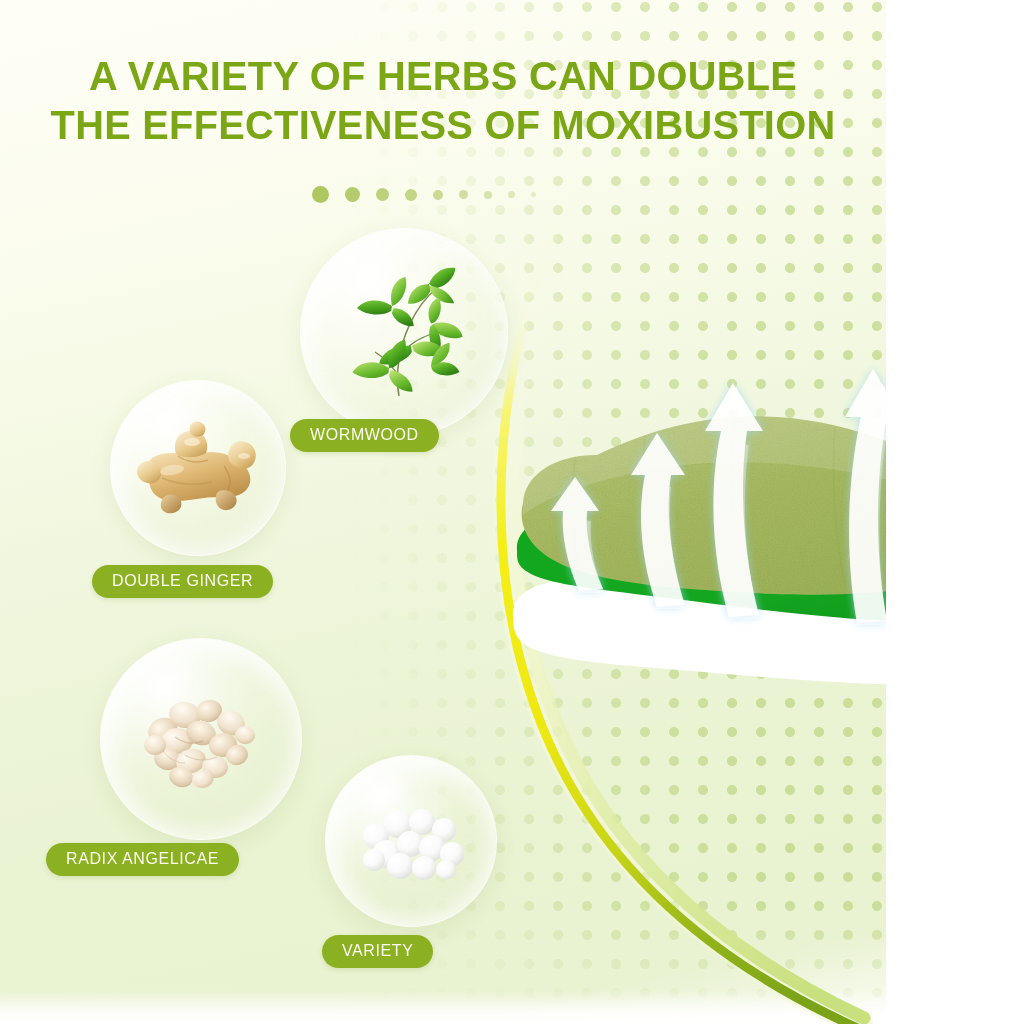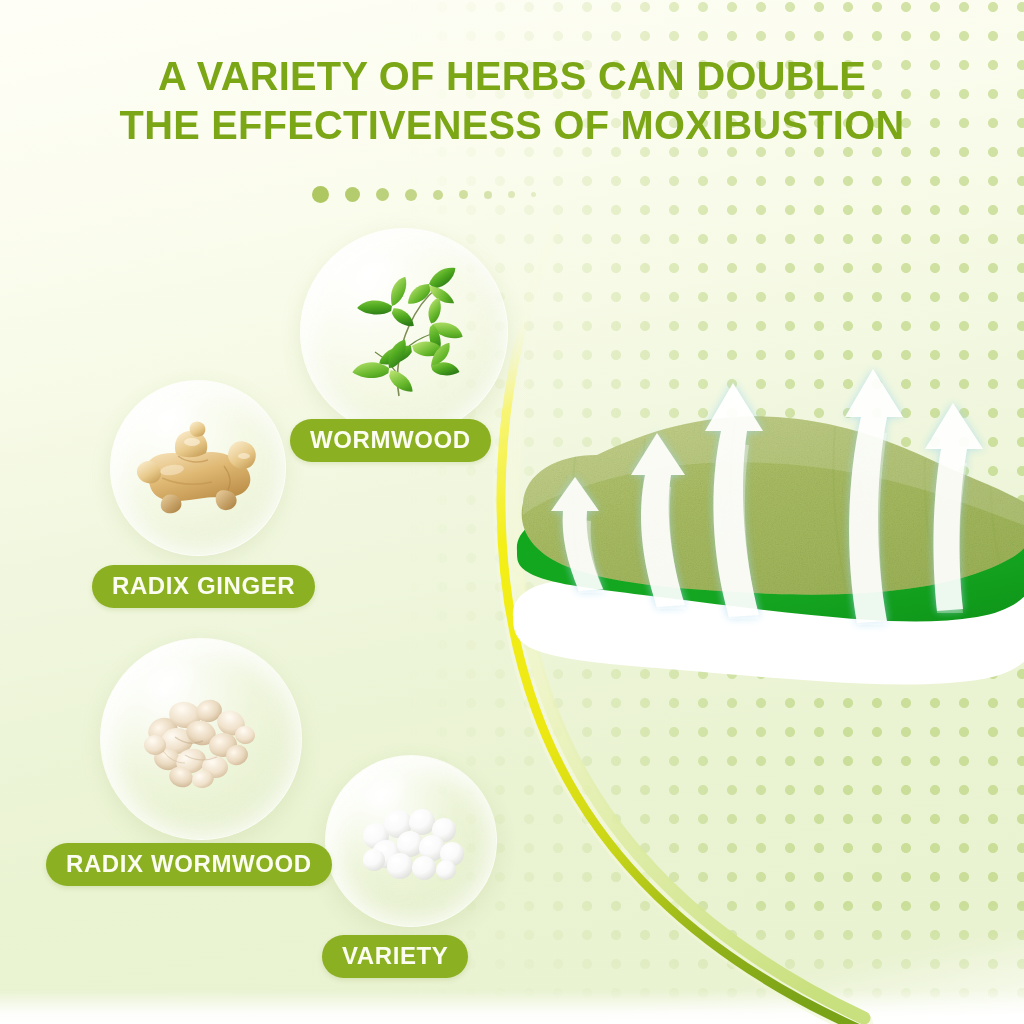--- a/index.html
+++ b/index.html
@@ -4,21 +4,21 @@
 <title>Herbs Moxibustion Infographic</title>
 <style>
   * { margin:0; padding:0; box-sizing:border-box; }
   html, body {
     width:1024px; height:1024px;
     font-family:"Liberation Sans", sans-serif;
     overflow:hidden;
   }
   #stage {
     position:relative;
-    width:1024px; height:1024px;
+    width:886px; height:1024px;
     background:
       linear-gradient(168deg,
         #FEFEF6 0%,
         #FCFDF0 16%,
         #F6FAE6 34%,
         #EFF6DC 52%,
         #EAF3D2 72%,
         #E9F2D1 92%,
         #FBFDF6 100%);
     overflow:hidden;
@@ -111,22 +111,22 @@
     display:flex; align-items:center; justify-content:center;
   }
   .bubble svg { display:block; overflow:visible; }
 
   
   .pill {
     position:absolute;
     display:inline-flex; align-items:center; justify-content:center;
     background:#8BB021;
     color:#FBFDF0;
-    font-weight:bold;
-    font-size:24px;
+    font-weight:normal;
+    font-size:16px;
     letter-spacing:0.6px;
     border-radius:999px;
     padding:7px 20px 8px;
     z-index:7;
     white-space:nowrap;
     box-shadow:0 2px 5px rgba(120,150,40,0.18);
   }
 
   
   .patch { position:absolute; left:505px; top:355px; width:540px; height:430px; z-index:4; }
@@ -278,21 +278,21 @@
         <path d="M46,36 C54,42 66,44 76,40" stroke="#B98B44" stroke-width="1.5" fill="none" opacity="0.55"></path>
         <path d="M30,58 C44,64 62,66 80,62" stroke="#B98B44" stroke-width="1.6" fill="none" opacity="0.45"></path>
         <path d="M92,46 C98,54 100,62 96,70" stroke="#AD7F3C" stroke-width="1.3" fill="none" opacity="0.45"></path>
 
         <ellipse cx="60" cy="22" rx="8" ry="4" fill="#FFF6E2" opacity="0.6"></ellipse>
         <ellipse cx="40" cy="50" rx="12" ry="5" fill="#FFF4DE" opacity="0.45" transform="rotate(-8 40 50)"></ellipse>
         <ellipse cx="112" cy="36" rx="6" ry="3" fill="#FFF6E6" opacity="0.55"></ellipse>
       </svg>
     </div>
   </div>
-  <span class="pill" style="left:92px; top:565px;">RADIX GINGER</span>
+  <span class="pill" style="left:92px; top:565px;">DOUBLE GINGER</span>
 
   <div class="bubble" style="left:100px; top:638px; width:202px; height:202px;">
     <div class="content">
       <svg width="136" height="116" viewBox="0 0 136 116">
         <defs>
           <radialGradient id="slA" cx="0.36" cy="0.3" r="0.78">
             <stop offset="0%" stop-color="#FFFBF3"></stop>
               <stop offset="62%" stop-color="#F0E2CC"></stop>
               <stop offset="100%" stop-color="#D6BE9D"></stop>
           </radialGradient>
@@ -319,21 +319,21 @@
           <ellipse cx="22" cy="64" rx="11" ry="10" fill="url(#slA)" transform="rotate(6 22 64)"></ellipse>
           <ellipse cx="112" cy="54" rx="10" ry="9" fill="url(#slA)" transform="rotate(16 112 54)"></ellipse>
         </g>
 
         <path d="M42,56 C50,62 60,64 70,60" stroke="#BFA683" stroke-width="1.4" fill="none" opacity="0.5"></path>
         <path d="M52,74 C62,80 74,80 84,76" stroke="#BFA683" stroke-width="1.2" fill="none" opacity="0.42"></path>
         <path d="M30,70 C36,78 44,82 52,82" stroke="#C5AC88" stroke-width="1.1" fill="none" opacity="0.4"></path>
       </svg>
     </div>
   </div>
-  <span class="pill" style="left:46px; top:843px;">RADIX WORMWOOD</span>
+  <span class="pill" style="left:46px; top:843px;">RADIX ANGELICAE</span>
 
   <div class="bubble" style="left:325px; top:755px; width:172px; height:172px;">
     <div class="content">
       <svg width="118" height="86" viewBox="0 0 118 86">
         <defs>
           <radialGradient id="cbG" cx="0.34" cy="0.28" r="0.8">
             <stop offset="0%" stop-color="#FFFFFF"></stop>
               <stop offset="55%" stop-color="#FAFAFA"></stop>
               <stop offset="100%" stop-color="#DEDEDA"></stop>
           </radialGradient>

